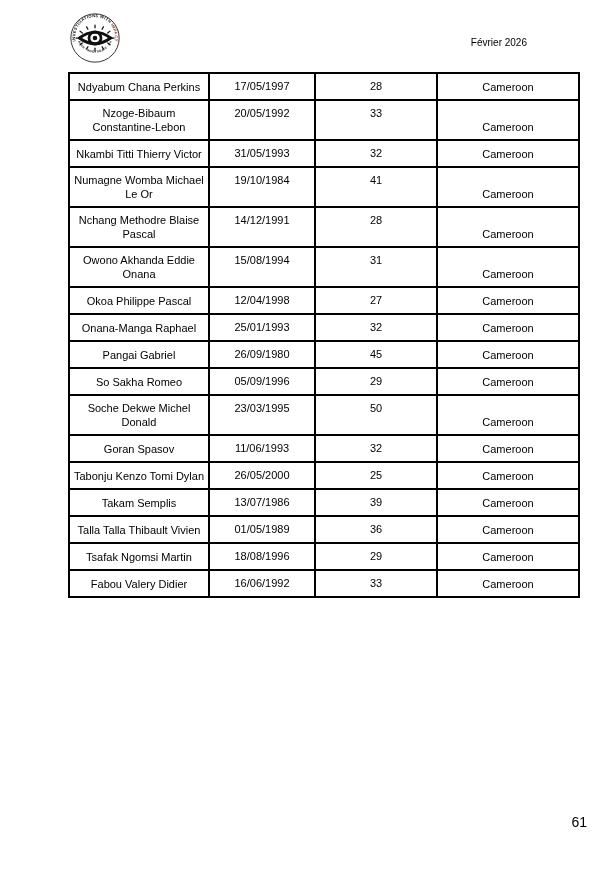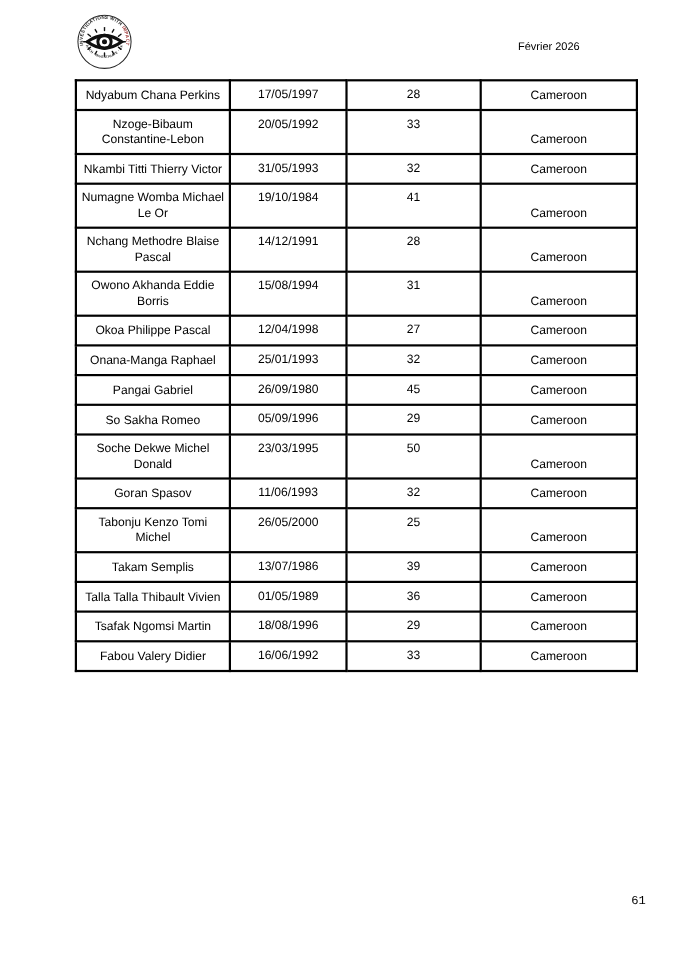--- a/index.html
+++ b/index.html
@@ -60,22 +60,21 @@
   td.col-name { vertical-align: middle; padding: 5px 8px; }
   td.col-dob  { vertical-align: top; }
   td.col-age  { vertical-align: top; border-radius: 11px; }
   td.col-nat  { vertical-align: bottom; }
 
   
   .page-number {
     position: absolute;
     top: 814px;
     right: 28px;
-    font-size: 11px;
-    font-family: Liberation Mono, monospace;
+    font-size: 14px;
   }
 </style>
 </head>
 <body>
 
 <div class="page">
 
   <div class="logo">
     <svg viewBox="0 0 48 48">
       <defs>
@@ -154,21 +153,21 @@
 
     <tr>
       <td class="col-name">Nchang Methodre Blaise Pascal</td>
       <td class="col-dob">14/12/1991</td>
       <td class="col-age">28</td>
       <td class="col-nat">Cameroon</td>
     </tr>
 
 
     <tr>
-      <td class="col-name">Owono Akhanda Eddie Borris</td>
+      <td class="col-name">Owono Akhanda Eddie Onana</td>
       <td class="col-dob">15/08/1994</td>
       <td class="col-age">31</td>
       <td class="col-nat">Cameroon</td>
     </tr>
 
     <tr>
       <td class="col-name">Okoa Philippe Pascal</td>
       <td class="col-dob">12/04/1998</td>
       <td class="col-age">27</td>
       <td class="col-nat">Cameroon</td>
@@ -204,21 +203,21 @@
     </tr>
 
     <tr>
       <td class="col-name">Goran Spasov</td>
       <td class="col-dob">11/06/1993</td>
       <td class="col-age">32</td>
       <td class="col-nat">Cameroon</td>
     </tr>
 
     <tr>
-      <td class="col-name">Tabonju Kenzo Tomi Michel</td>
+      <td class="col-name">Tabonju Kenzo Tomi Dylan</td>
       <td class="col-dob">26/05/2000</td>
       <td class="col-age">25</td>
       <td class="col-nat">Cameroon</td>
     </tr>
 
     <tr>
       <td class="col-name">Takam Semplis</td>
       <td class="col-dob">13/07/1986</td>
       <td class="col-age">39</td>
       <td class="col-nat">Cameroon</td>

